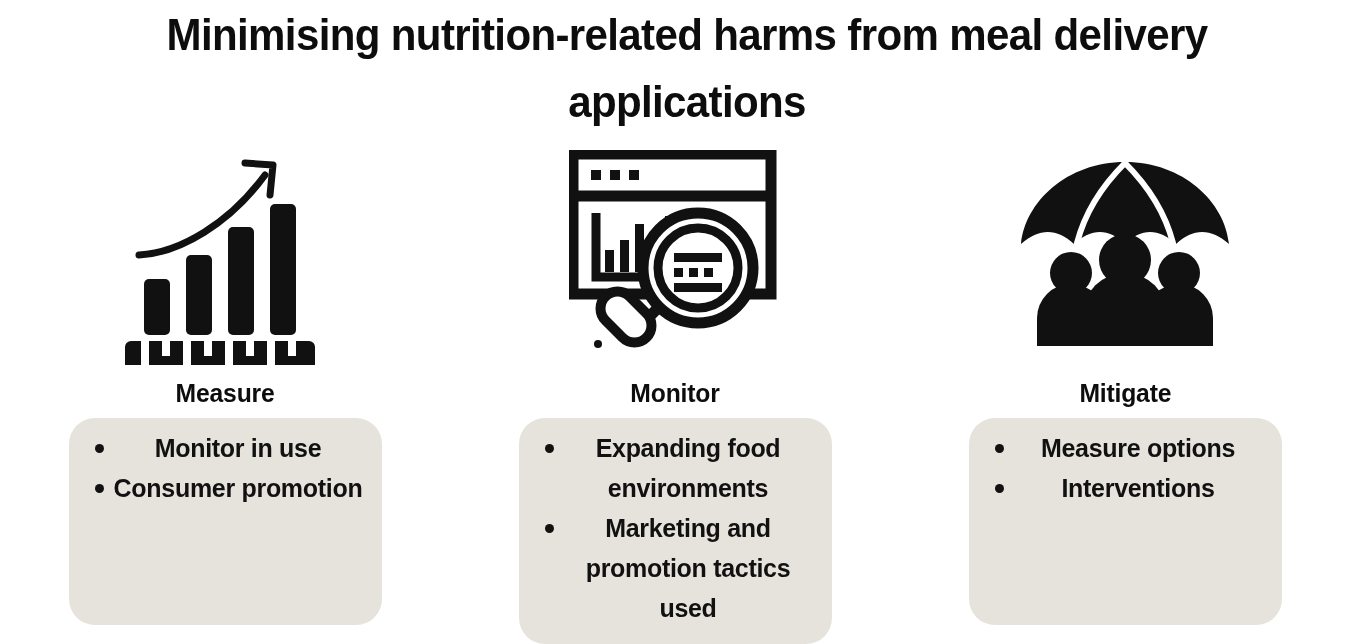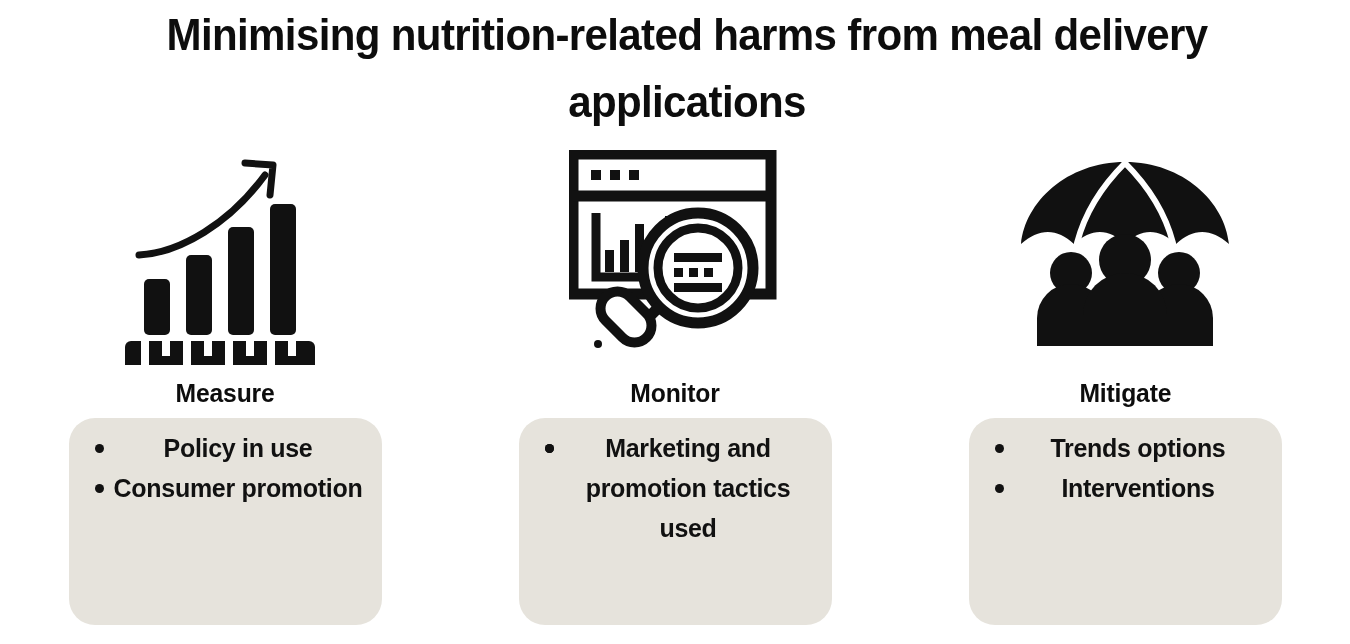--- a/index.html
+++ b/index.html
@@ -174,21 +174,21 @@
           </g>
         </svg>
       </div>
 
       <h2 class="col-heading">Measure</h2>
 
       <div class="card">
         <ul>
           <li>
             <span class="bullet"></span>
-            <span>Policy in use</span>
+            <span>Monitor in use</span>
           </li>
           <li>
             <span class="bullet"></span>
             <span>Consumer promotion</span>
           </li>
         </ul>
       </div>
     </div>
 
     <div class="column col-monitor">
@@ -228,20 +228,21 @@
           <circle cx="29" cy="194" r="4" fill="#111111"></circle>
         </svg>
       </div>
 
       <h2 class="col-heading">Monitor</h2>
 
       <div class="card">
         <ul>
           <li>
             <span class="bullet"></span>
+            <span>Expanding food environments</span>
           </li>
           <li>
             <span class="bullet"></span>
             <span>Marketing and promotion tactics used</span>
           </li>
         </ul>
       </div>
     </div>
 
     <div class="column col-mitigate">
@@ -275,21 +276,21 @@
           </g>
         </svg>
       </div>
 
       <h2 class="col-heading">Mitigate</h2>
 
       <div class="card">
         <ul>
           <li>
             <span class="bullet"></span>
-            <span>Trends options</span>
+            <span>Measure options</span>
           </li>
           <li>
             <span class="bullet"></span>
             <span>Interventions</span>
           </li>
         </ul>
       </div>
     </div>
 
   </div>

